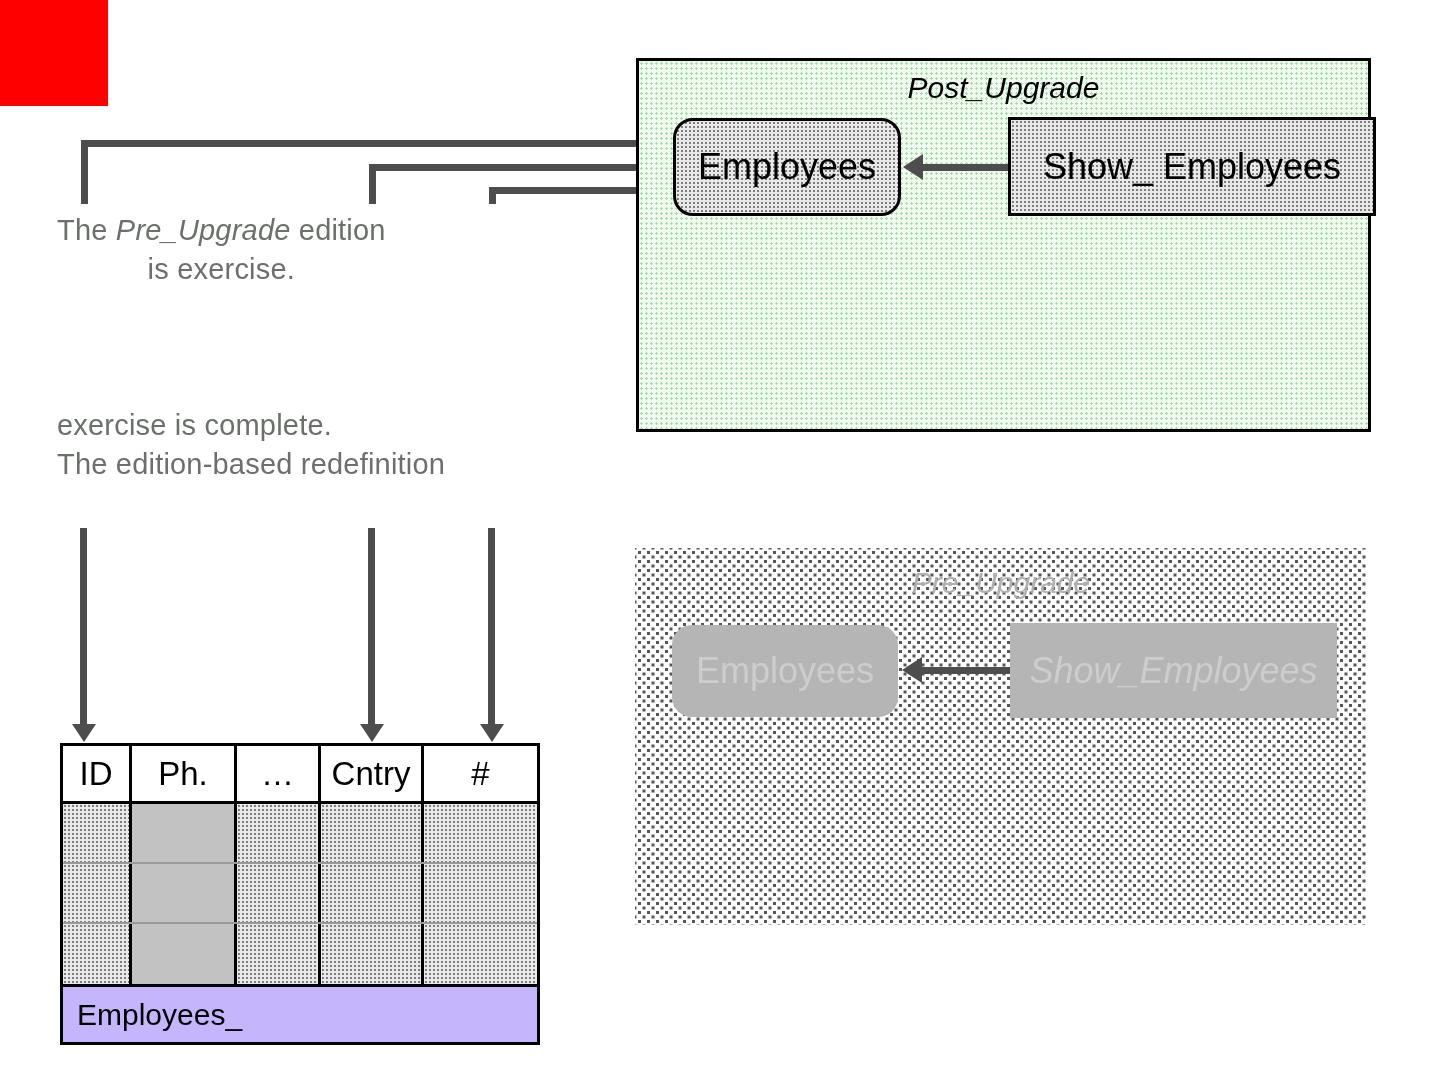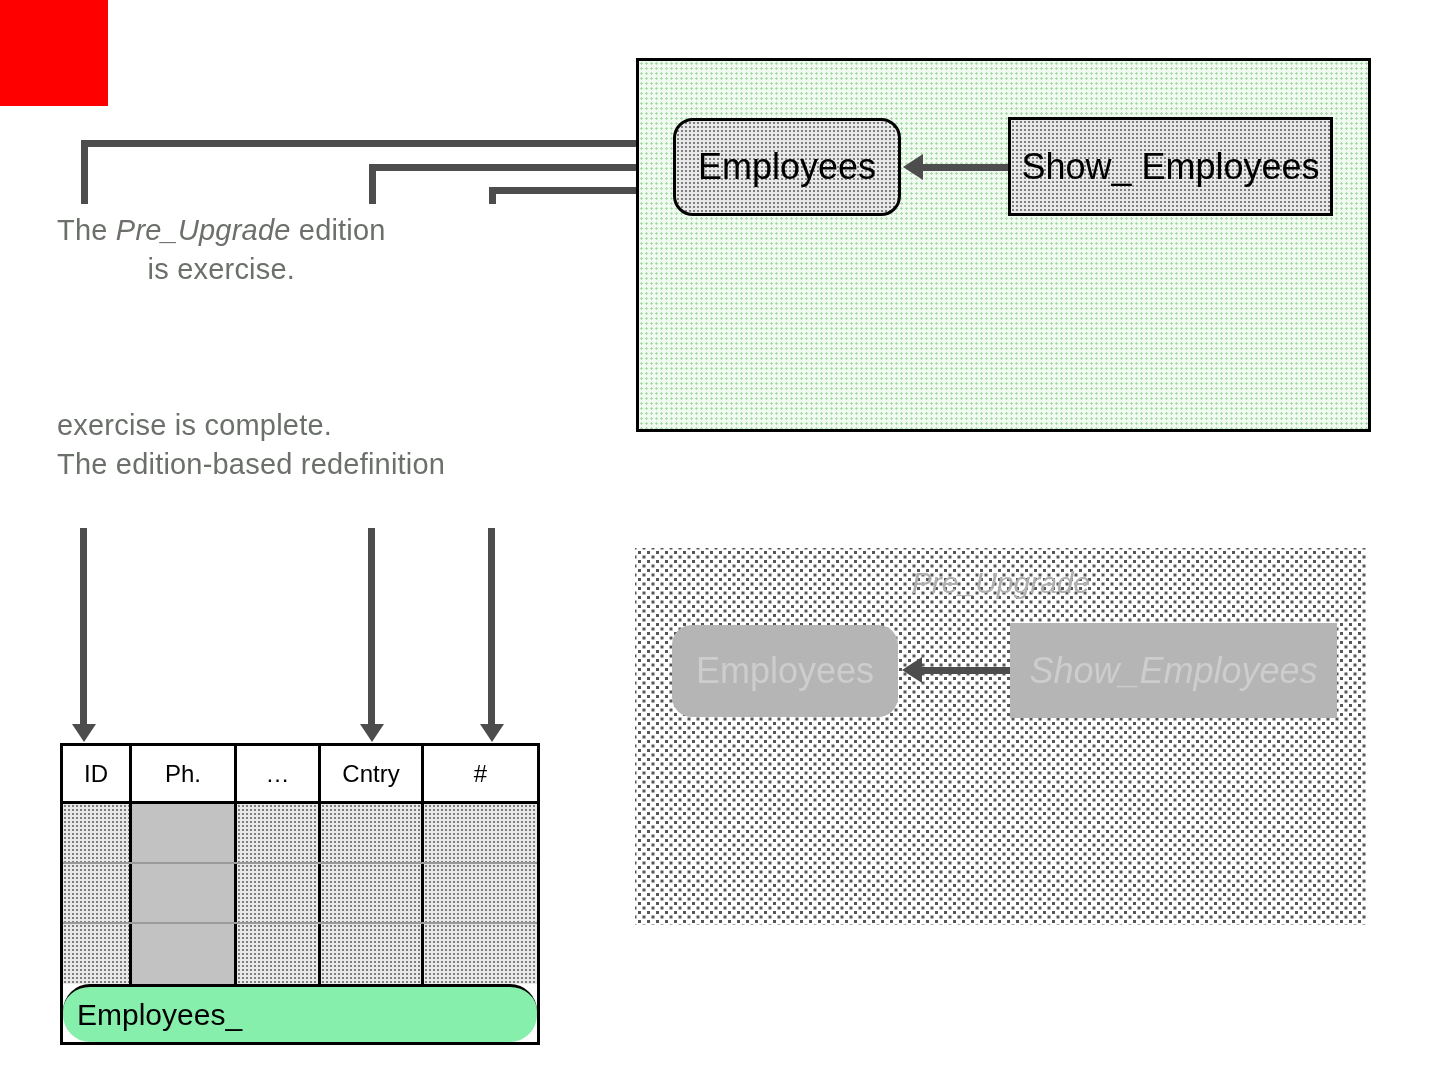--- a/index.html
+++ b/index.html
@@ -35,21 +35,21 @@
     font-size:30px;font-style:italic;color:#000;}
   .node{box-sizing:border-box;display:flex;align-items:center;justify-content:center;
     font-size:36px;color:#000;}
   .halftone{
     background-color:#e9e9e9;
     background-image:radial-gradient(#7e7e7e 1.1px, transparent 1.2px);
     background-size:4px 4px;
   }
   .post-employees{left:34px;top:57px;width:228px;height:98px;
     border:3px solid #000;border-radius:20px;}
-  .post-show{left:369px;top:56px;width:325px;height:99px;border:3px solid #000;}
+  .post-show{left:369px;top:56px;width:368px;height:99px;border:3px solid #000;}
 
   
   .pre-box{
     left:635px;top:548px;width:732px;height:377px;
     background-color:#ffffff;
     background-image:
       radial-gradient(#565656 1.5px, transparent 1.6px),
       radial-gradient(#565656 1.5px, transparent 1.6px);
     background-size:9px 9px;
     background-position:0 0, 4.5px 4.5px;
@@ -58,29 +58,29 @@
   .gray-node{background:#b5b5b5;color:#cdcdcd;border:none;}
   .pre-employees{left:37px;top:77px;width:226px;height:92px;border-radius:20px;}
   .pre-show{left:375px;top:75px;width:327px;height:95px;font-style:italic;}
 
   
   .emp-table{left:60px;top:743px;width:480px;height:302px;border:3px solid #000;
     box-sizing:border-box;background:#fff;display:flex;flex-direction:column;}
   .t-row{display:grid;grid-template-columns:69px 105px 84px 103px 1fr;}
   .t-header{height:58px;border-bottom:3px solid #000;box-sizing:border-box;}
   .t-header .cell{display:flex;align-items:center;justify-content:center;
-    font-size:24px;color:#000;border-right:3px solid #000;text-align:center;}
+    font-size:33px;color:#000;border-right:3px solid #000;text-align:center;}
   .t-header .cell:last-child{border-right:none;}
   .t-body-row{height:60px;box-sizing:border-box;}
   .t-body-row.sep{border-bottom:2px solid #9a9a9a;}
   .t-body-row .cell{border-right:3px solid #000;}
   .t-body-row .cell:last-child{border-right:none;}
   .cell.gray-col{background:#c2c2c2;}
   .t-footer{flex:1;border-top:3px solid #000;display:flex;align-items:center;
-    padding-left:14px;font-size:30px;color:#000;box-sizing:border-box;background:#86efac;border-radius:27px;}
+    padding-left:14px;font-size:30px;color:#000;box-sizing:border-box;background:#c4b5fd;}
 </style>
 </head>
 <body>
 
 <div class="canvas">
 
   <div class="abs red-square"></div>
 
   <div class="abs vline" style="left:81px;top:140px;width:7px;height:64px;"></div>
   <div class="abs hline" style="left:81px;top:140px;width:594px;height:7px;"></div>
@@ -93,20 +93,21 @@
     <div><span>The </span><span class="it">Pre_Upgrade</span><span> edition</span></div>
     <div>is exercise.</div>
   </div>
 
   <div class="abs note" style="left:57px;top:406px;">
     <div>exercise is complete.</div>
     <div>The edition-based redefinition</div>
   </div>
 
   <div class="abs post-box">
+    <div class="abs edition-title">Post_Upgrade</div>
     <div class="abs node halftone post-employees">Employees</div>
     <div class="abs node halftone post-show">Show_ Employees</div>
     <div class="abs arrow-head-left" style="left:264px;top:93px;"></div>
     <div class="abs hline" style="left:284px;top:103px;width:85px;height:7px;"></div>
   </div>
 
   <div class="abs vline" style="left:80px;top:528px;width:7px;height:196px;"></div>
   <div class="abs arrow-head-down" style="left:72px;top:724px;"></div>
   <div class="abs vline" style="left:368px;top:528px;width:7px;height:196px;"></div>
   <div class="abs arrow-head-down" style="left:360px;top:724px;"></div>

